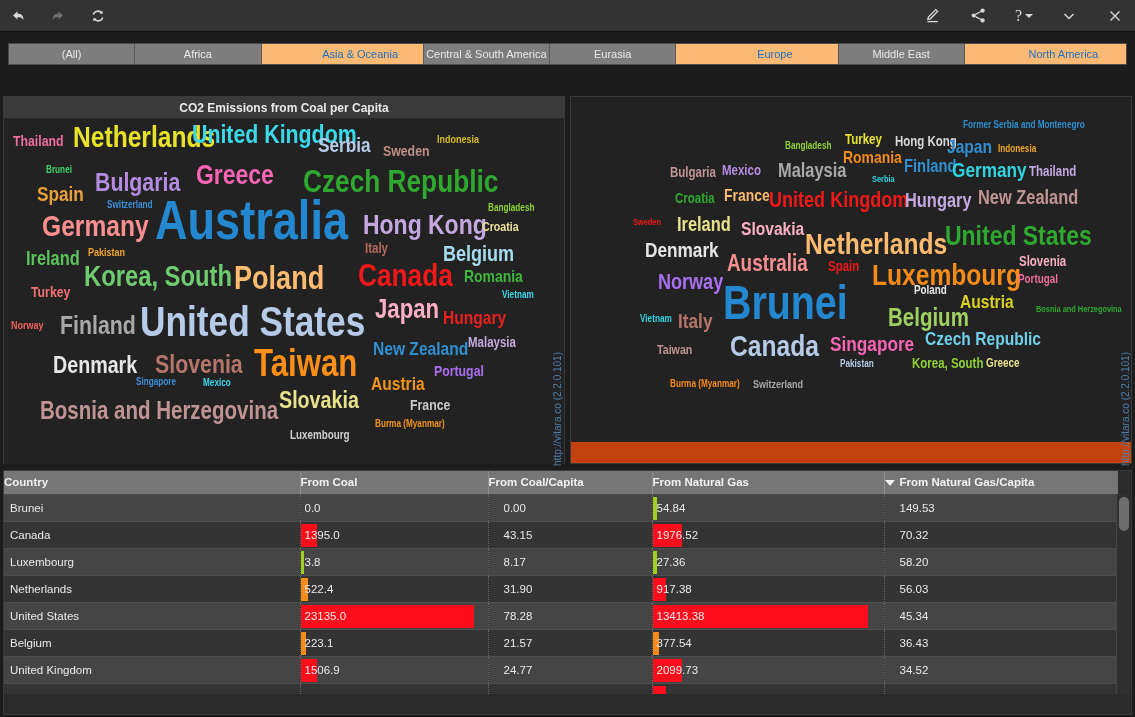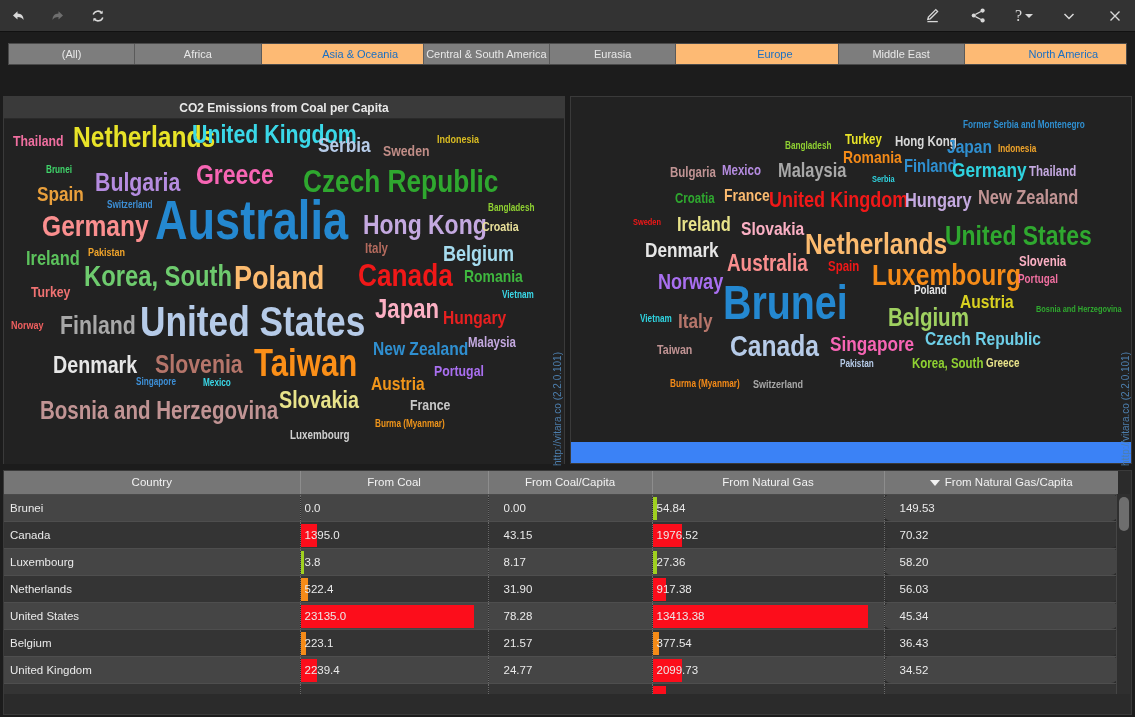--- a/index.html
+++ b/index.html
@@ -46,21 +46,21 @@
     background: #7d7d7d;
     border-right: 1px solid #5a5a5a;
     cursor: pointer; white-space: nowrap; overflow: hidden;
   }
   .ftab:last-child { border-right: none; }
   .ftab.selected { background: #fdba74; color: #1a6fc4; padding-left: 36px; }
 
   
   .cloud-panel {
     position: absolute; top: 96px; height: 368px;
-    background: #3b82f6;
+    background: #c2410c;
     border: 1px solid #3a3a3a;
   }
   #panel-coal  { left: 3px;   width: 562px; }
   #panel-gas   { left: 570px; width: 562px; }
   .panel-title {
     height: 22px; background: #3a3a3a;
     display: flex; align-items: center; justify-content: center;
     font-size: 12px; font-weight: bold; color: #e9e9e9;
     border-bottom: 1px solid #2a2a2a;
   }
@@ -95,32 +95,32 @@
   }
   #details-title {
     height: 22px; background: #3a3a3a;
     display: flex; align-items: center; justify-content: center;
     font-size: 12px; font-weight: bold; color: #e9e9e9;
   }
   #table-wrap { position: relative; width: 100%; height: 223px; overflow: hidden; }
   table { width: 1114px; border-collapse: collapse; table-layout: fixed; }
   thead th {
     height: 23px; background: #767676; color: #f2f2f2;
-    font-size: 11.5px; font-weight: normal; text-align: center;
+    font-size: 11.5px; font-weight: bold; text-align: left;
     border-right: 1px solid #8d8d8d; border-bottom: 1px solid #4a4a4a;
   }
   thead th:last-child { border-right: none; }
   tbody td {
     height: 27px; font-size: 11.5px; color: #eaeaea;
     padding: 0 5px; position: relative;
     border-right: 1px dotted #6a6a6a;
     border-bottom: 1px solid #4e4e4e;
     overflow: hidden; white-space: nowrap;
   }
-  tbody td:last-child { border-right: none; border-radius: 7px; }
+  tbody td:last-child { border-right: none; }
   tbody tr:nth-child(odd)  { background: #454545; }
   tbody tr:nth-child(even) { background: #343434; }
   .bar {
     position: absolute; left: 0; top: 2px; height: 23px;
     z-index: 0;
   }
   .cellval { position: relative; z-index: 1; display: inline-block; padding-left: 1px; }
   td.numeric { padding-left: 0; }
   td.numeric .cellval { padding-left: 4px; }
   td.plainnum { padding-left: 14px; }
@@ -372,21 +372,21 @@
           </tr>
           <tr>
             <td class="col-country"><span class="cellval">Belgium</span></td>
             <td class="col-coal numeric"><div class="bar" style="width: 5.55px; background: rgb(245, 139, 24);"></div><span class="cellval">223.1</span></td>
             <td class="col-coalcap plainnum"><span class="cellval">21.57</span></td>
             <td class="col-gas numeric"><div class="bar" style="width: 6.87px; background: rgb(245, 139, 24);"></div><span class="cellval">377.54</span></td>
             <td class="col-gascap plainnum"><span class="cellval">36.43</span></td>
           </tr>
           <tr>
             <td class="col-country"><span class="cellval">United Kingdom</span></td>
-            <td class="col-coal numeric"><div class="bar" style="width: 16.65px; background: rgb(252, 13, 27);"></div><span class="cellval">2239.4</span></td>
+            <td class="col-coal numeric"><div class="bar" style="width: 16.65px; background: rgb(252, 13, 27);"></div><span class="cellval">1506.9</span></td>
             <td class="col-coalcap plainnum"><span class="cellval">24.77</span></td>
             <td class="col-gas numeric"><div class="bar" style="width: 29.77px; background: rgb(252, 13, 27);"></div><span class="cellval">2099.73</span></td>
             <td class="col-gascap plainnum"><span class="cellval">34.52</span></td>
           </tr>
           <tr>
             <td class="col-country"><span class="cellval"></span></td>
             <td class="col-coal numeric"><div class="bar" style="width: 0px; background: rgb(252, 13, 27);"></div><span class="cellval"></span></td>
             <td class="col-coalcap plainnum"><span class="cellval"></span></td>
             <td class="col-gas numeric"><div class="bar" style="width: 13.74px; background: rgb(252, 13, 27);"></div><span class="cellval"></span></td>
             <td class="col-gascap plainnum"><span class="cellval"></span></td>

